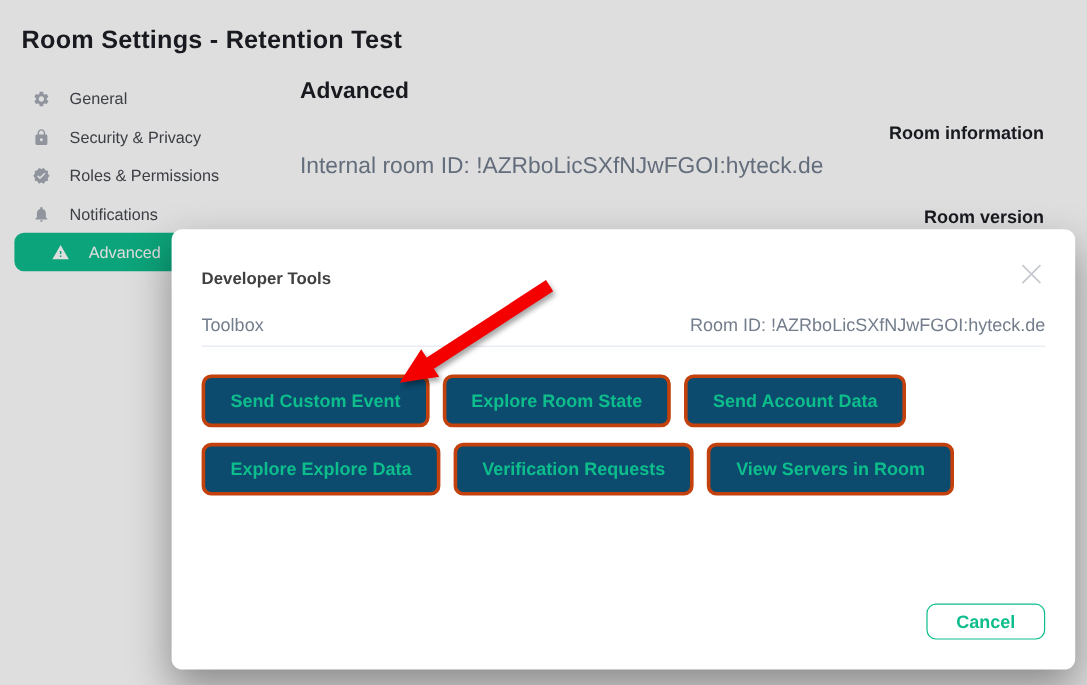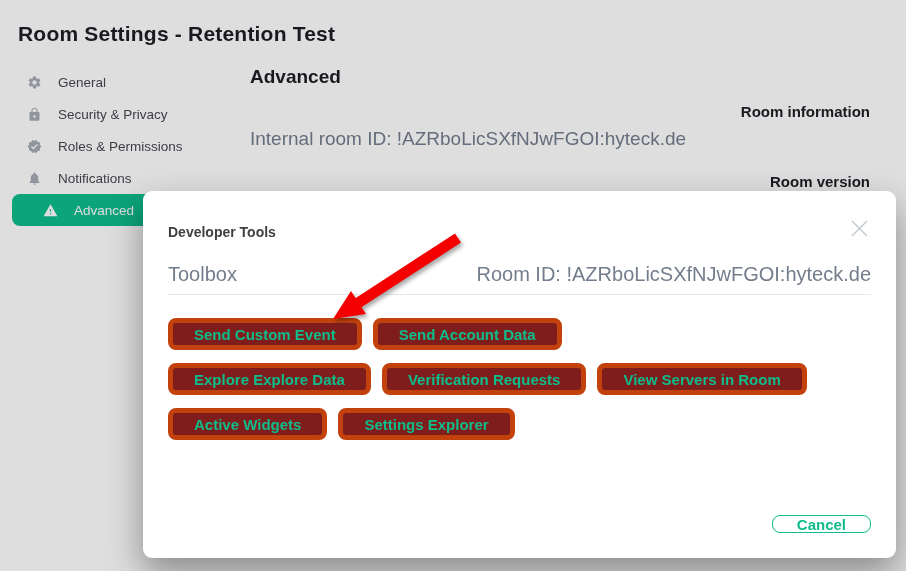--- a/index.html
+++ b/index.html
@@ -48,35 +48,35 @@
     padding:33px 25px 25px 25px;
   }
   .modal-title { font-size:14px; font-weight:700; color:#404040; }
   .close-btn {
     position:absolute; top:24px; right:24px; width:26px; height:26px;
     background:none; border:none; cursor:pointer; display:flex; align-items:center; justify-content:center;
   }
   .close-btn svg { width:19px; height:19px; stroke:#c5c9cf; stroke-width:1.4; }
   .toolbox-row {
     margin-top:23px; display:flex; justify-content:space-between; align-items:baseline;
-    font-size:20px; color:#737d8c;
+    font-size:15px; color:#737d8c;
   }
   .divider { border:none; border-top:1px solid #e3e8f0; margin-top:8px; }
 
   .btn-grid { margin-top:23px; display:flex; flex-direction:column; gap:13px; }
   .btn-row { display:flex; gap:11px; }
   .tool-btn {
-    height:32px; padding:0 21px; background:#7f1d1d;
-    border:5px solid #c2410c; border-radius:8px;
+    height:44px; padding:0 21px; background:#0c4a6e;
+    border:3px solid #c2410c; border-radius:8px;
     color:#0dbd8b; font-size:15px; font-weight:700;
     font-family:"Liberation Sans", sans-serif; cursor:pointer; white-space:nowrap;
   }
   .cancel-btn {
     position:absolute; right:25px; bottom:25px;
-    height:18px; padding:0 24px; background:#ffffff;
+    height:30px; padding:0 24px; background:#ffffff;
     border:1px solid #0dbd8b; border-radius:8px;
     color:#0dbd8b; font-size:15px; font-weight:700;
     font-family:"Liberation Sans", sans-serif; cursor:pointer;
   }
 
   
   .arrow-svg { position:absolute; left:320px; top:225px; width:160px; height:110px; z-index:3;
     filter:drop-shadow(2px 3px 2px rgba(0,0,0,0.35)); pointer-events:none; }
 </style>
 </head>
@@ -151,30 +151,27 @@
 
     <div class="toolbox-row">
       <span>Toolbox</span>
       <span>Room ID: !AZRboLicSXfNJwFGOI:hyteck.de</span>
     </div>
     <hr class="divider">
 
     <div class="btn-grid">
       <div class="btn-row">
         <button class="tool-btn">Send Custom Event</button>
+        <button class="tool-btn">Explore Room State</button>
         <button class="tool-btn">Send Account Data</button>
       </div>
       <div class="btn-row">
         <button class="tool-btn">Explore Explore Data</button>
         <button class="tool-btn">Verification Requests</button>
         <button class="tool-btn">View Servers in Room</button>
-      </div>
-      <div class="btn-row">
-        <button class="tool-btn">Active Widgets</button>
-        <button class="tool-btn">Settings Explorer</button>
       </div>
     </div>
 
     <button class="cancel-btn">Cancel</button>
   </div>
 
   <svg class="arrow-svg" viewBox="0 0 160 110">
     <line x1="138" y1="13" x2="38" y2="78" stroke="#f40000" stroke-width="11"></line>
     <polygon points="13,94 31,66 46,89" fill="#f40000"></polygon>
   </svg>

